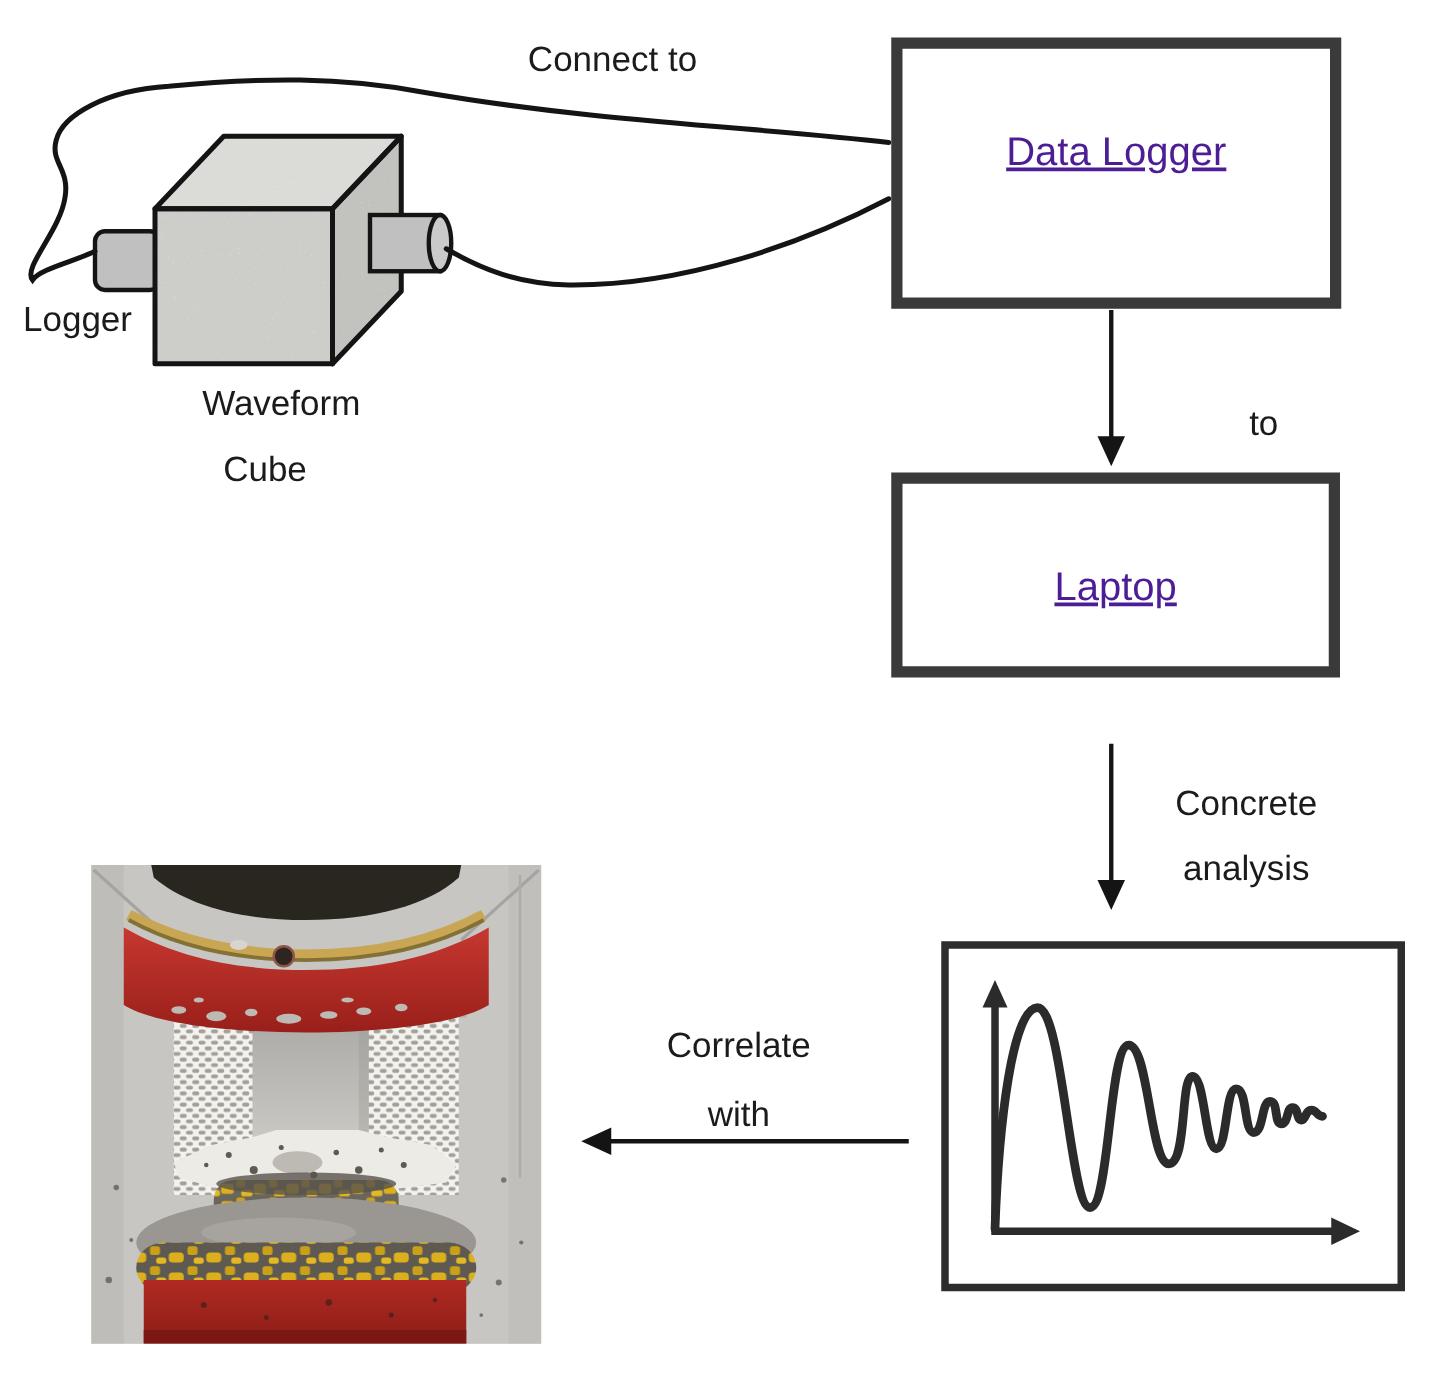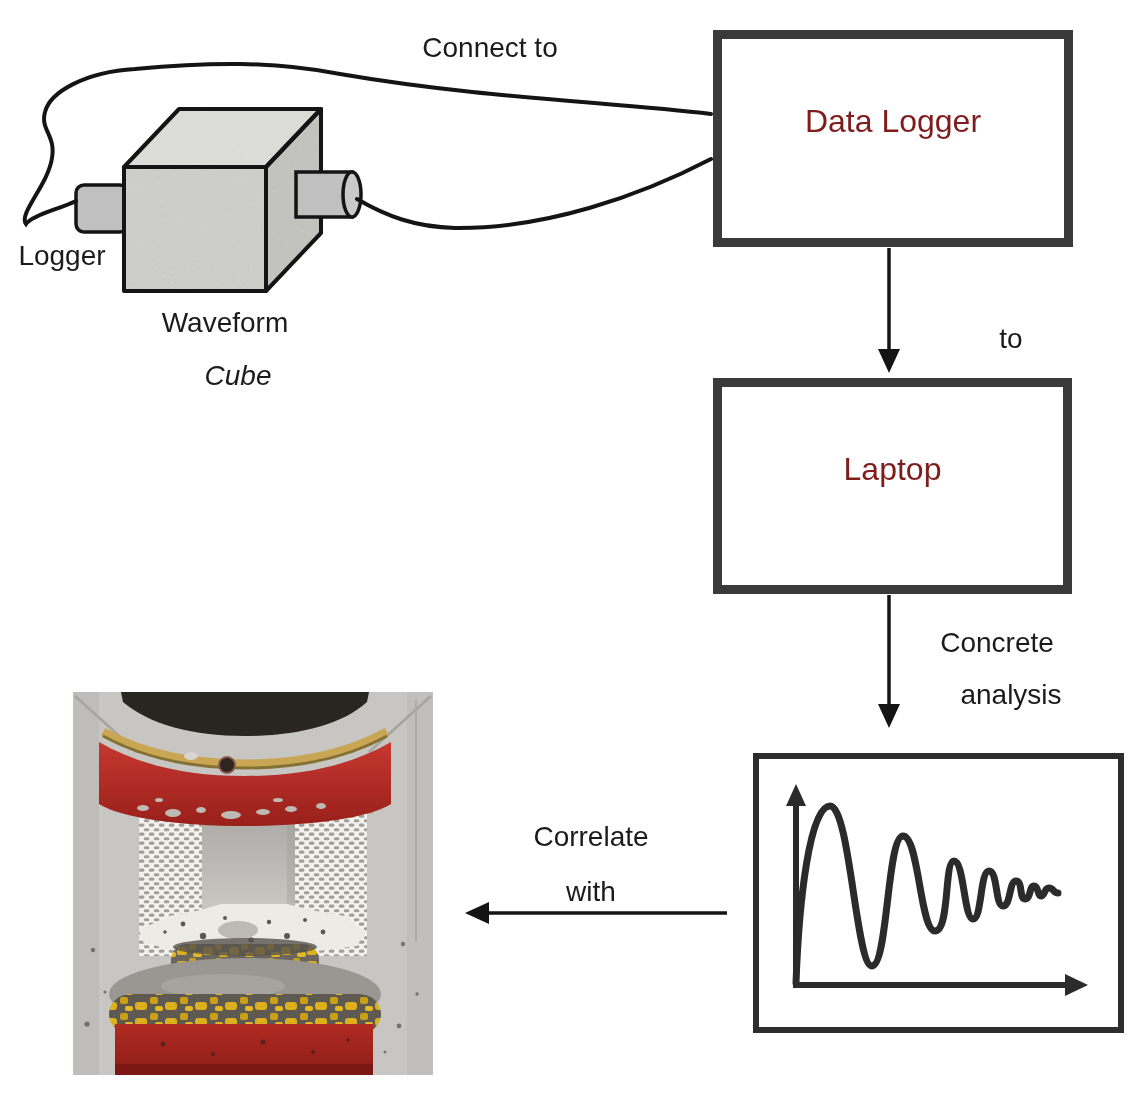--- a/index.html
+++ b/index.html
@@ -11,21 +11,21 @@
   .lbl{
     position:absolute;transform:translate(-50%,-50%);
     font-size:28px;line-height:1.1;white-space:nowrap;color:#1b1b1b;
   }
   .flowbox{
     position:absolute;box-sizing:border-box;background:#ffffff;
     border:9px solid #3a3a3a;
   }
   .flowbox .boxlabel{
     position:absolute;left:0;top:64px;width:100%;text-align:center;
-    font-size:32px;color:#7f1d1d;
+    font-size:32px;color:#4c1d95;text-decoration:underline;
   }
   .wavebox{
     position:absolute;box-sizing:border-box;background:#ffffff;
     border:6px solid #2d2d2d;
   }
   .photo{
     position:absolute;overflow:hidden;background:#c8c6c3;
   }
 </style>
 </head>
@@ -83,21 +83,21 @@
     <g>
       <line x1="727" y1="913" x2="487" y2="913" stroke="#141414" stroke-width="3.5"></line>
       <polygon points="465,913 489,902 489,924" fill="#141414"></polygon>
     </g>
   </svg>
 
   <div class="flowbox" style="left:713px;top:30px;width:360px;height:217px;">
     <div class="boxlabel">Data Logger</div>
   </div>
 
-  <div class="flowbox" style="left:713px;top:378px;width:359px;height:216px;">
+  <div class="flowbox" style="left:713px;top:378px;width:359px;height:164px;">
     <div class="boxlabel">Laptop</div>
   </div>
 
   <div class="wavebox" style="left:753px;top:753px;width:371px;height:280px;">
     <svg width="359" height="268" viewBox="0 0 359 268">
       <g>
         <line x1="37" y1="226" x2="37" y2="44" stroke="#2b2b2b" stroke-width="6"></line>
         <polygon points="37,25 27,47 47,47" fill="#2b2b2b"></polygon>
         <line x1="34" y1="226" x2="316" y2="226" stroke="#2b2b2b" stroke-width="6"></line>
         <polygon points="329,226 306,215 306,237" fill="#2b2b2b"></polygon>
@@ -232,20 +232,20 @@
         </g>
         <ellipse cx="118" cy="64" rx="7" ry="4" fill="#d8d5d0"></ellipse>
         <circle cx="154" cy="73" r="8" fill="#2e2420" stroke="#8a564a" stroke-width="2"></circle>
       </g>
     </svg>
   </div>
 
   <div class="lbl" style="left:490px;top:48px;">Connect to</div>
   <div class="lbl" style="left:62px;top:256px;">Logger</div>
   <div class="lbl" style="left:225px;top:323px;">Waveform</div>
-  <div class="lbl" style="left:238px;top:376px;font-style:italic;">Cube</div>
+  <div class="lbl" style="left:212px;top:376px;">Cube</div>
   <div class="lbl" style="left:1011px;top:339px;">to</div>
   <div class="lbl" style="left:997px;top:643px;">Concrete</div>
-  <div class="lbl" style="left:997px;top:695px;margin-left:14px;">analysis</div>
+  <div class="lbl" style="left:997px;top:695px;">analysis</div>
   <div class="lbl" style="left:591px;top:837px;">Correlate</div>
   <div class="lbl" style="left:591px;top:892px;">with</div>
 
 </div>
 
 </body></html>

